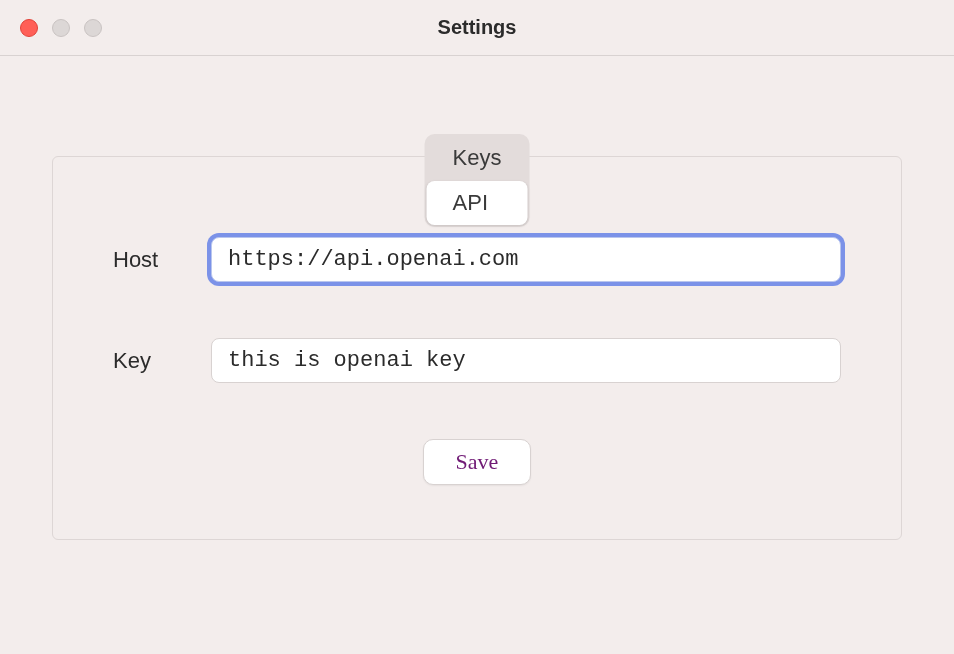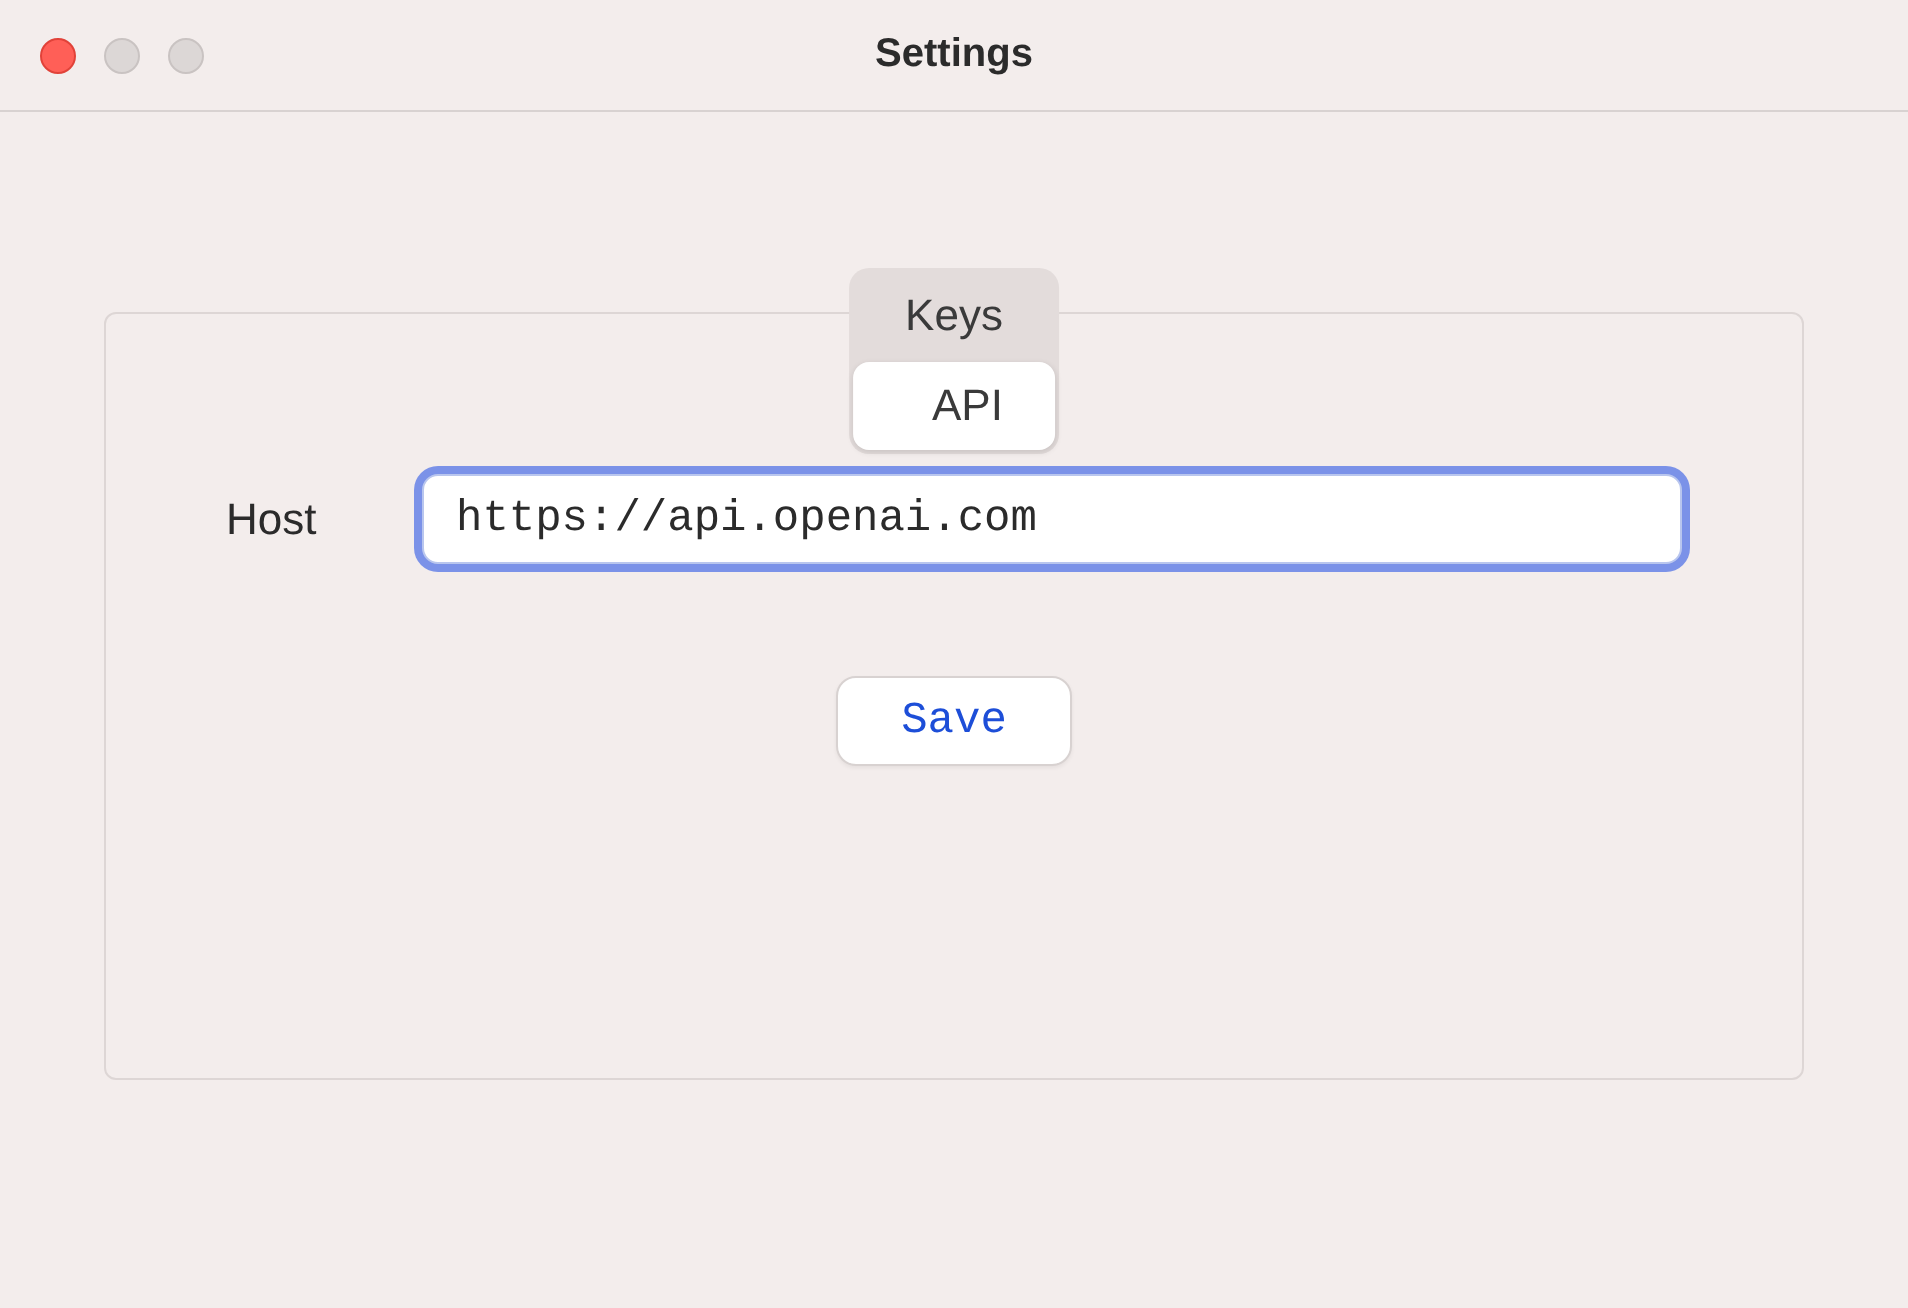--- a/index.html
+++ b/index.html
@@ -70,21 +70,20 @@
       font-size: 22px;
       color: #3a3a3a;
       border-radius: 8px;
       cursor: pointer;
       user-select: none;
       line-height: 1.3;
     }
     .tab.active {
       background: #ffffff;
       box-shadow: 0 1px 3px rgba(0,0,0,0.12);
-      text-align: right;
     }
     .panel {
       position: absolute;
       top: 156px;
       left: 52px;
       right: 52px;
       bottom: 114px;
       border: 1.5px solid #ddd6d5;
       border-radius: 6px;
       background: transparent;
@@ -125,23 +124,23 @@
     }
     .save-row {
       display: flex;
       justify-content: center;
     }
     button.save-btn {
       background: #ffffff;
       border: 1px solid #d8d2d1;
       border-radius: 10px;
       font-size: 22px;
-      font-family: Liberation Mono, monospace;
+      font-family: Liberation Serif, serif;
       padding: 9px 32px;
-      color: #1d4ed8;
+      color: #701a75;
       cursor: pointer;
       box-shadow: 0 1px 2px rgba(0,0,0,0.06);
     }
   </style>
 </head>
 <body>
 
 <div class="titlebar">
   <div class="traffic-lights">
     <div class="traffic-light close"></div>
@@ -156,16 +155,22 @@
   <div class="tab active">API</div>
 </div>
 
 <div class="panel">
   <div class="form-row">
     <div class="label">Host</div>
     <div class="input-wrap">
       <input type="text" class="text-field focused" value="https://api.openai.com" style="">
     </div>
   </div>
+  <div class="form-row">
+    <div class="label">Key</div>
+    <div class="input-wrap">
+      <input type="text" class="text-field" value="this is openai key" style="">
+    </div>
+  </div>
   <div class="save-row">
     <button class="save-btn">Save</button>
   </div>
 </div>
 
 </body></html>

